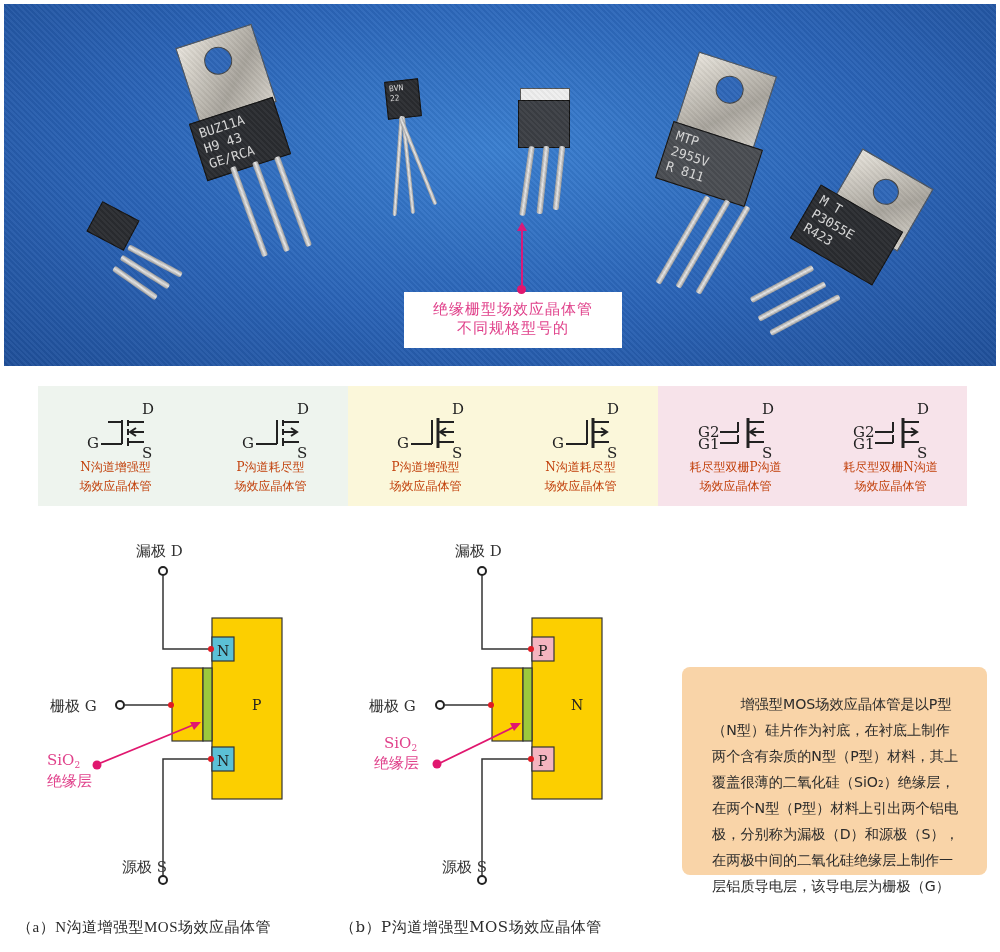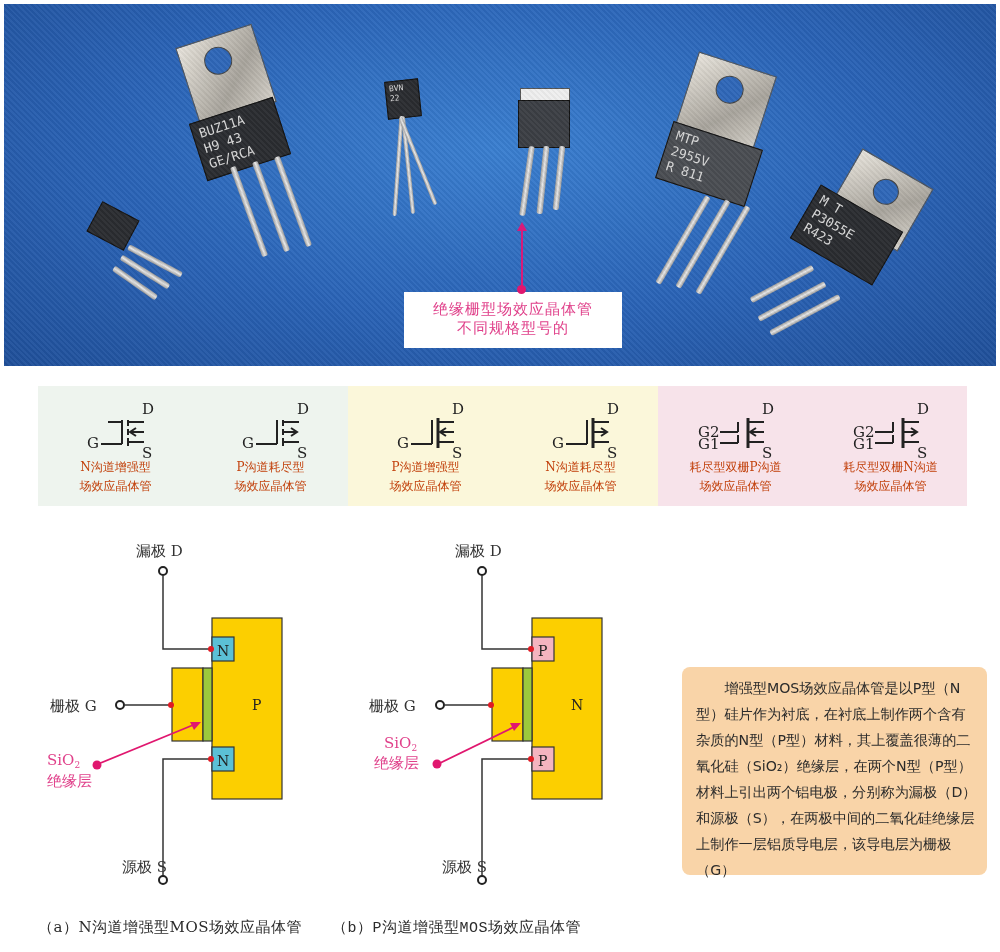--- a/index.html
+++ b/index.html
@@ -39,21 +39,21 @@
 
   
   .xs { position: absolute; top: 530px; }
   .xs svg { position: absolute; left: 0; top: 0; }
   .caption { position: absolute; top: 918px; font-size: 15px; color: #2b2b2b; letter-spacing: 0.5px; }
 
   
   .note { position: absolute; left: 682px; top: 667px; width: 305px; height: 208px; background: #f9d4a8;
           border-radius: 8px; box-sizing: border-box; padding: 8px 10px 6px 14px;
           font-family: "DejaVu Sans", "Liberation Sans", sans-serif; font-size: 14.2px; line-height: 26px; color: #2b2b2b; }
-  .note p { margin: 0; text-indent: 2em; }
+  .note p { margin: 16px; text-indent: 2em; }
 </style>
 </head>
 <body>
 
 <div class="photo">
 
   <div class="comp" style="left:88px;top:205px;width:120px;height:90px;">
     <div class="body-blk" style="left:0;top:0;width:42px;height:34px;transform:rotate(28deg);"></div>
     <div class="lead" style="left:60px;top:22px;height:60px;transform:rotate(-62deg);"></div>
     <div class="lead" style="left:50px;top:35px;height:56px;transform:rotate(-58deg);"></div>
@@ -301,21 +301,21 @@
     <text x="106" y="26" font-size="15" font-family="DejaVu Serif, serif" fill="#333">漏极 D</text>
     <text x="20" y="181" font-size="15" font-family="DejaVu Serif, serif" fill="#333">栅极  G</text>
     <text x="92" y="342" font-size="15" font-family="DejaVu Serif, serif" fill="#333">源极  S</text>
     <text x="187" y="126" font-size="14" font-family="DejaVu Serif, serif" fill="#222">N</text>
     <text x="187" y="236" font-size="14" font-family="DejaVu Serif, serif" fill="#222">N</text>
     <text x="222" y="180" font-size="14" font-family="DejaVu Serif, serif" fill="#222">P</text>
     <text x="17" y="235" font-size="15" font-family="DejaVu Serif, serif" fill="#e0408a"><tspan>SiO</tspan><tspan font-size="9" dy="3">2</tspan></text>
     <text x="17" y="256" font-size="15" font-family="DejaVu Serif, serif" fill="#e0408a">绝缘层</text>
   </svg>
 </div>
-<div class="caption" style="left:38px;">（a）N沟道增强型MOS场效应晶体管</div>
+<div class="caption" style="left:17px;font-family:Liberation Serif, serif;">（a）N沟道增强型MOS场效应晶体管</div>
 
 <div class="xs" style="left:340px;">
   <svg width="300" height="380">
     <circle cx="142" cy="41" r="4" fill="#fff" stroke="#222" stroke-width="2"></circle>
     <polyline points="142,45 142,119 191,119" fill="none" stroke="#333" stroke-width="1.5"></polyline>
     <rect x="192" y="88" width="70" height="181" fill="#fccf00" stroke="#333" stroke-width="1.2"></rect>
     <rect x="192" y="107" width="22" height="24" fill="#f4b4bf" stroke="#333" stroke-width="1.2"></rect>
     <rect x="192" y="217" width="22" height="24" fill="#f4b4bf" stroke="#333" stroke-width="1.2"></rect>
     <rect x="152" y="138" width="31" height="73" fill="#fccf00" stroke="#333" stroke-width="1.2"></rect>
     <rect x="183" y="138" width="9" height="73" fill="#9cc93c" stroke="#333" stroke-width="1.2"></rect>
@@ -332,17 +332,17 @@
     <text x="115" y="26" font-size="15" font-family="DejaVu Serif, serif" fill="#333">漏极 D</text>
     <text x="29" y="181" font-size="15" font-family="DejaVu Serif, serif" fill="#333">栅极  G</text>
     <text x="102" y="342" font-size="15" font-family="DejaVu Serif, serif" fill="#333">源极  S</text>
     <text x="198" y="126" font-size="14" font-family="DejaVu Serif, serif" fill="#222">P</text>
     <text x="198" y="236" font-size="14" font-family="DejaVu Serif, serif" fill="#222">P</text>
     <text x="231" y="180" font-size="14" font-family="DejaVu Serif, serif" fill="#222">N</text>
     <text x="44" y="218" font-size="15" font-family="DejaVu Serif, serif" fill="#e0408a"><tspan>SiO</tspan><tspan font-size="9" dy="3">2</tspan></text>
     <text x="34" y="238" font-size="15" font-family="DejaVu Serif, serif" fill="#e0408a">绝缘层</text>
   </svg>
 </div>
-<div class="caption" style="left:332px;font-family:Liberation Mono, monospace;">（b）P沟道增强型MOS场效应晶体管</div>
+<div class="caption" style="left:340px;">（b）P沟道增强型MOS场效应晶体管</div>
 
 <div class="note">
   <p>增强型MOS场效应晶体管是以P型（N型）硅片作为衬底，在衬底上制作两个含有杂质的N型（P型）材料，其上覆盖很薄的二氧化硅（SiO₂）绝缘层，在两个N型（P型）材料上引出两个铝电极，分别称为漏极（D）和源极（S），在两极中间的二氧化硅绝缘层上制作一层铝质导电层，该导电层为栅极（G）</p>
 </div>
 
 </body></html>

